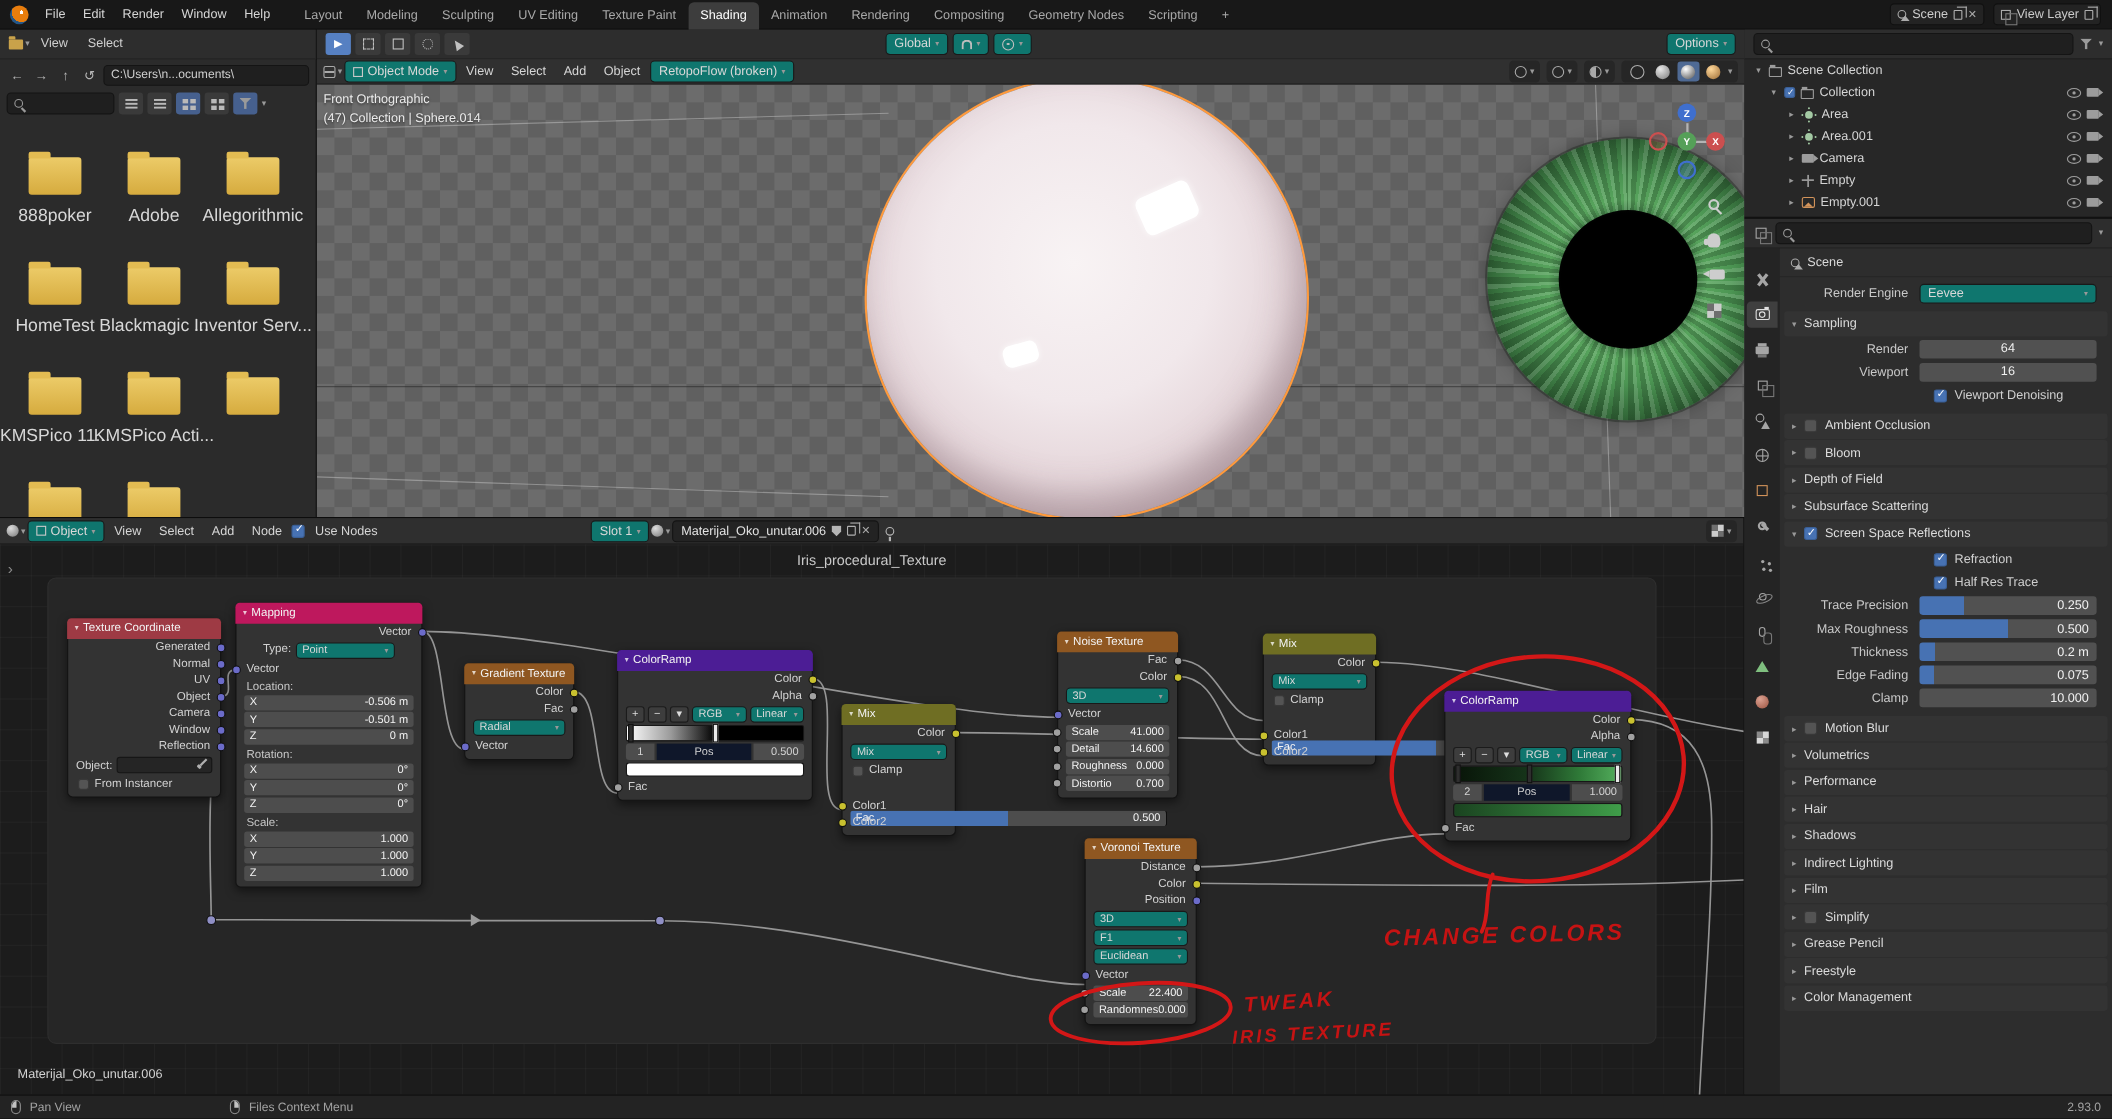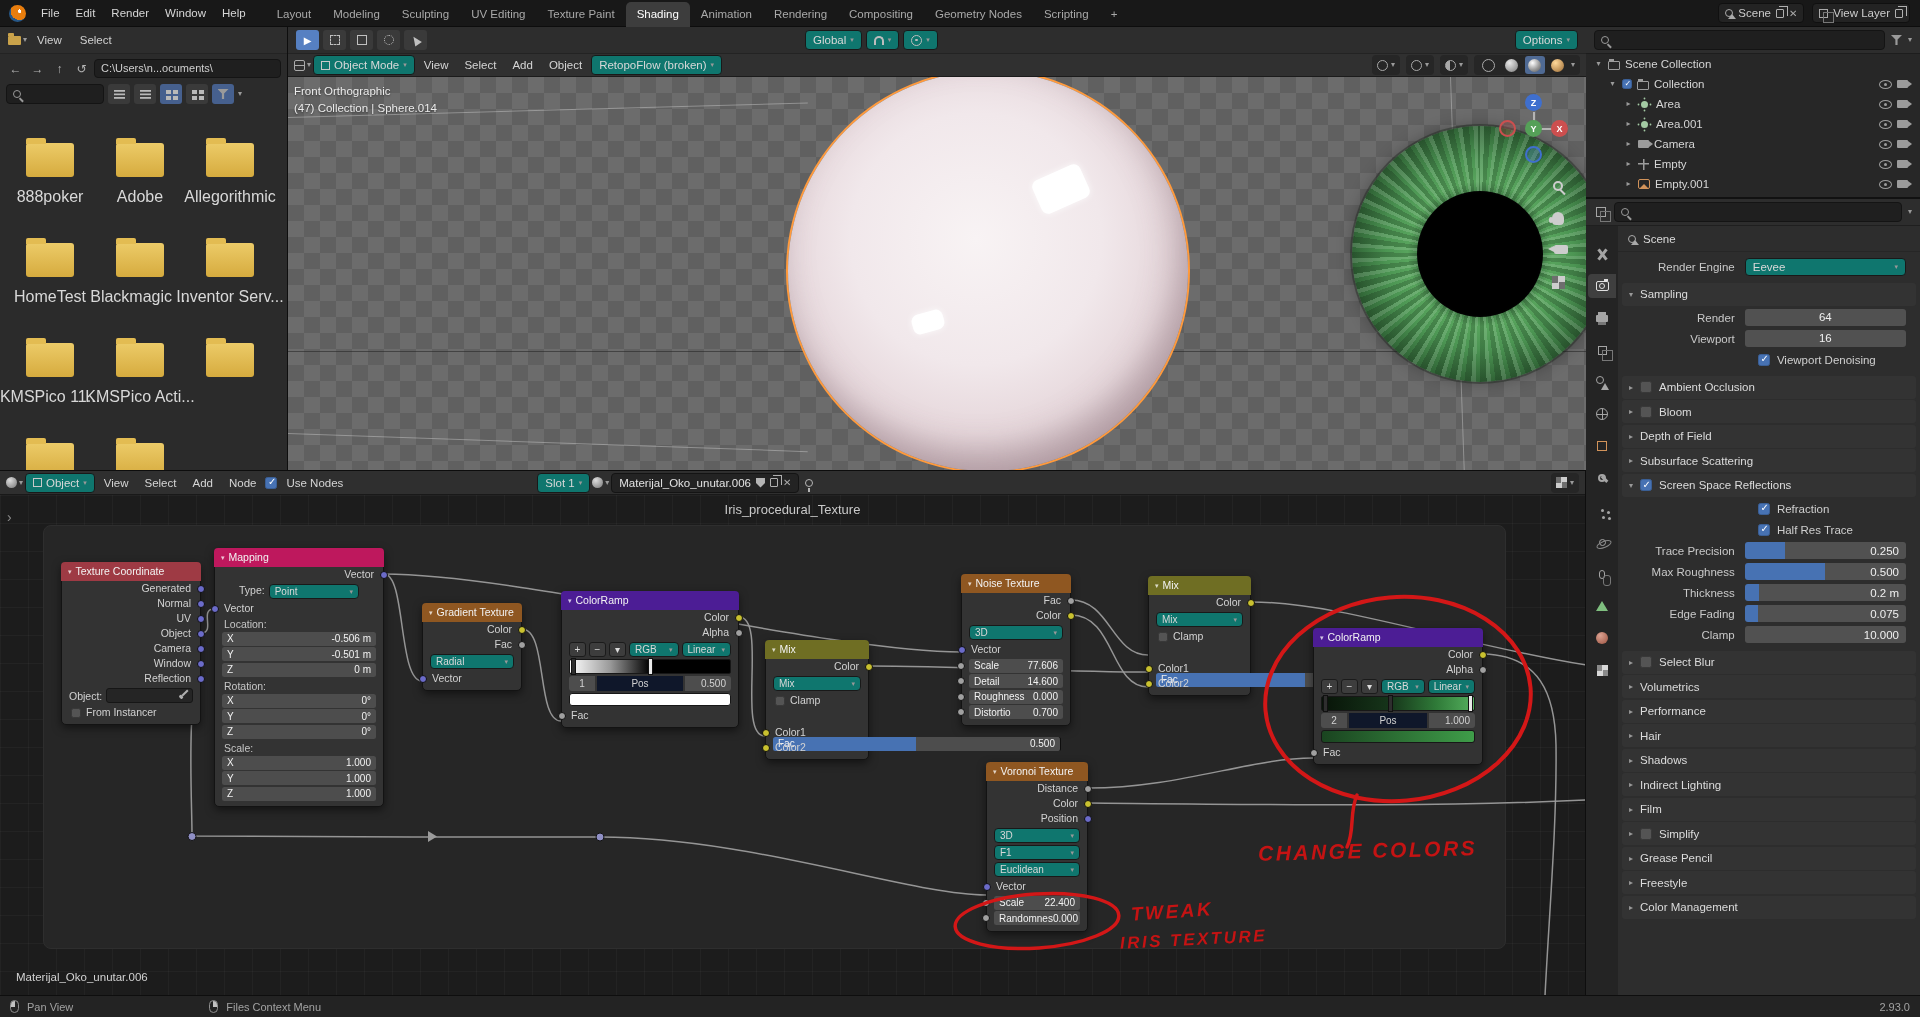--- a/index.html
+++ b/index.html
@@ -744,21 +744,21 @@
         <div class="ndrop">
             <span>3D</span>
           </div>
         <div class="nrow">
             <span class="sock sv l"></span>
             <span>Vector</span>
           </div>
         <div class="nfield">
             <span class="sock sg l"></span>
             <span>Scale</span>
-            <span>77.606</span>
+            <span>41.000</span>
           </div>
         <div class="nfield">
             <span class="sock sg l"></span>
             <span>Detail</span>
             <span>14.600</span>
           </div>
         <div class="nfield">
             <span class="sock sg l"></span>
             <span>Roughness</span>
             <span>0.000</span>
@@ -1091,21 +1091,21 @@
         </div>
         <div class="prow">
           <span class="plabel">Clamp</span>
           <span class="pslider" style="--w:0%">
               <span>10.000</span>
             </span>
         </div>
         <div class="gap4"></div>
         <div class="sec">
             <span class="cb"></span>
-            <span>Select Blur</span>
+            <span>Motion Blur</span>
           </div>
         <div class="sec">
             <span>Volumetrics</span>
           </div>
         <div class="sec">
             <span>Performance</span>
           </div>
         <div class="sec">
             <span>Hair</span>
           </div>

